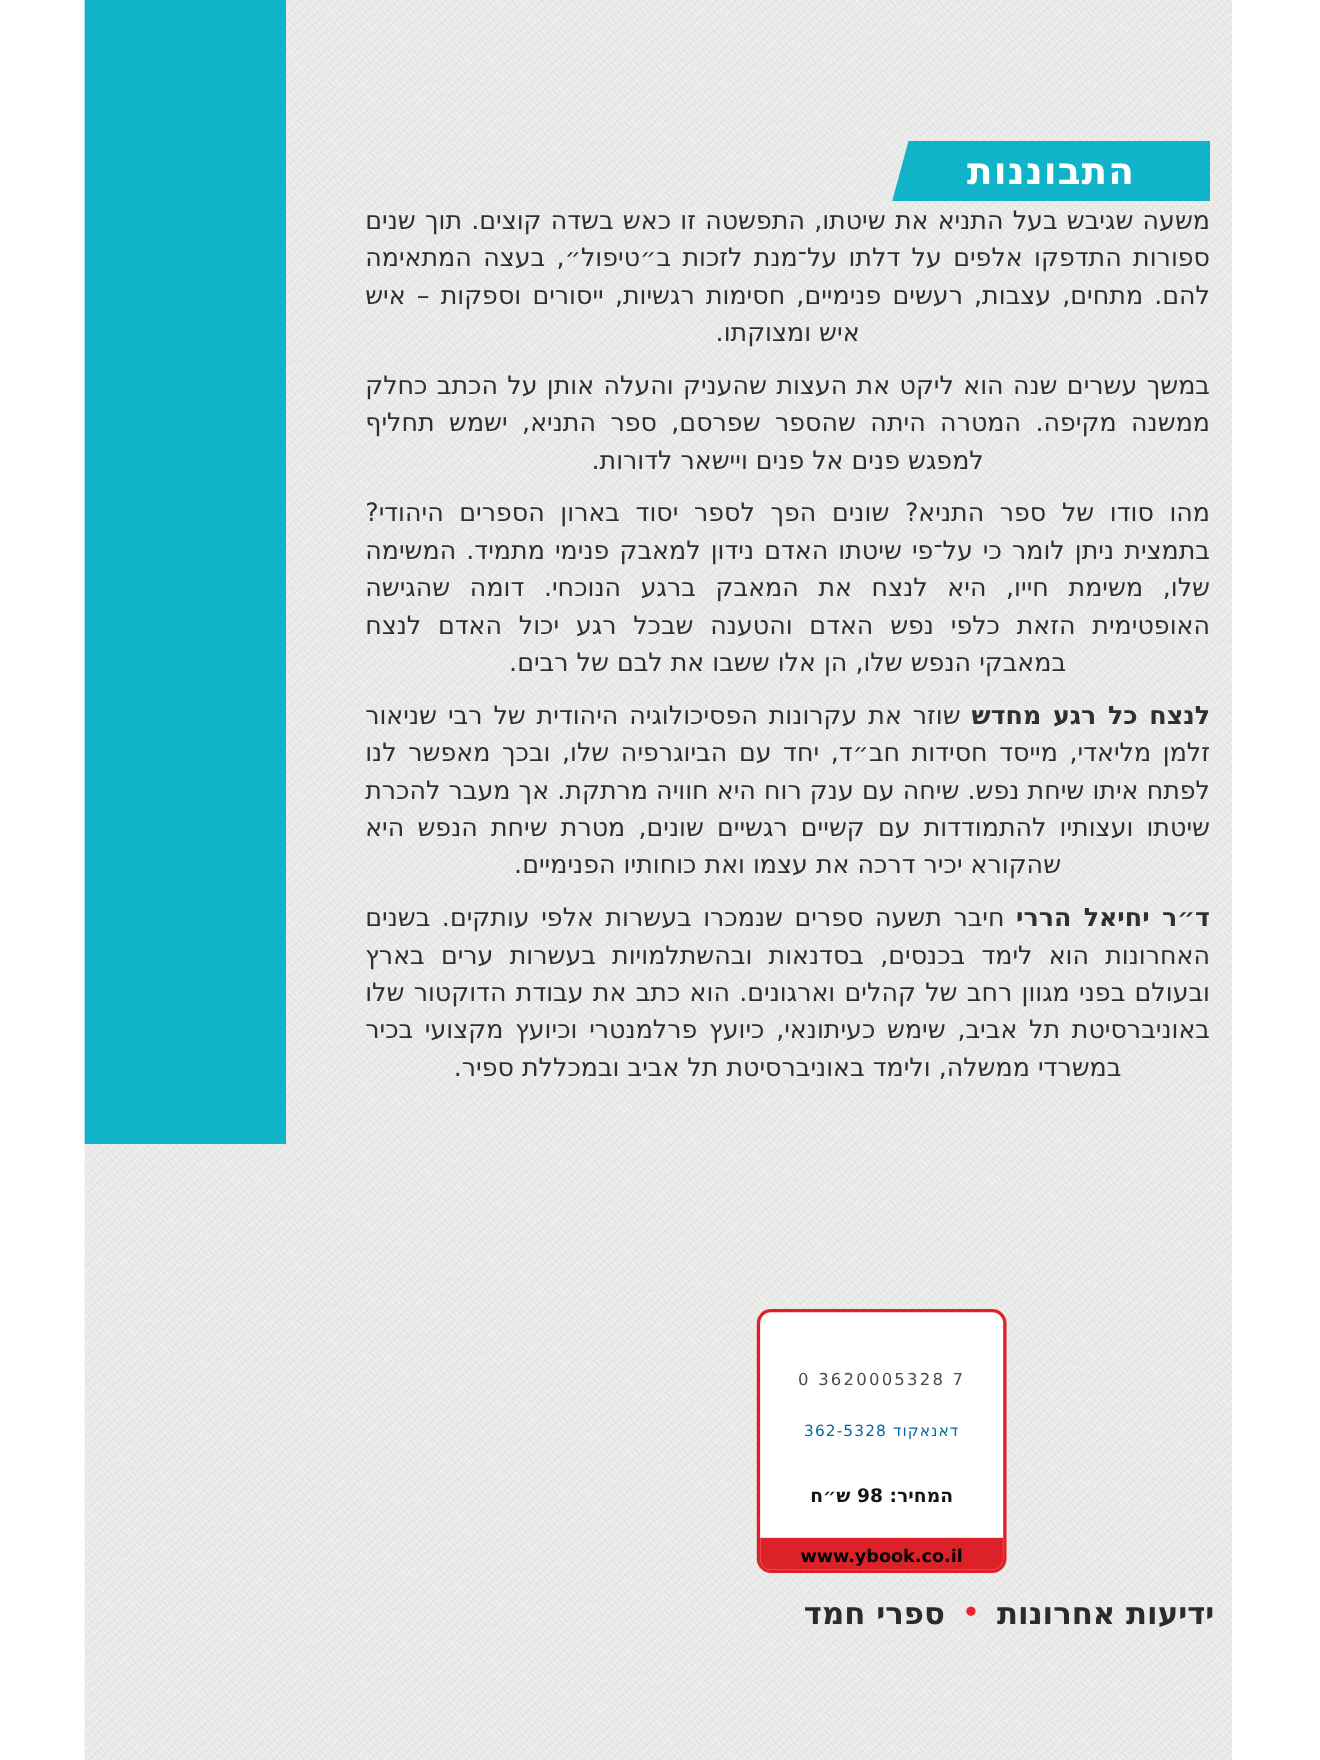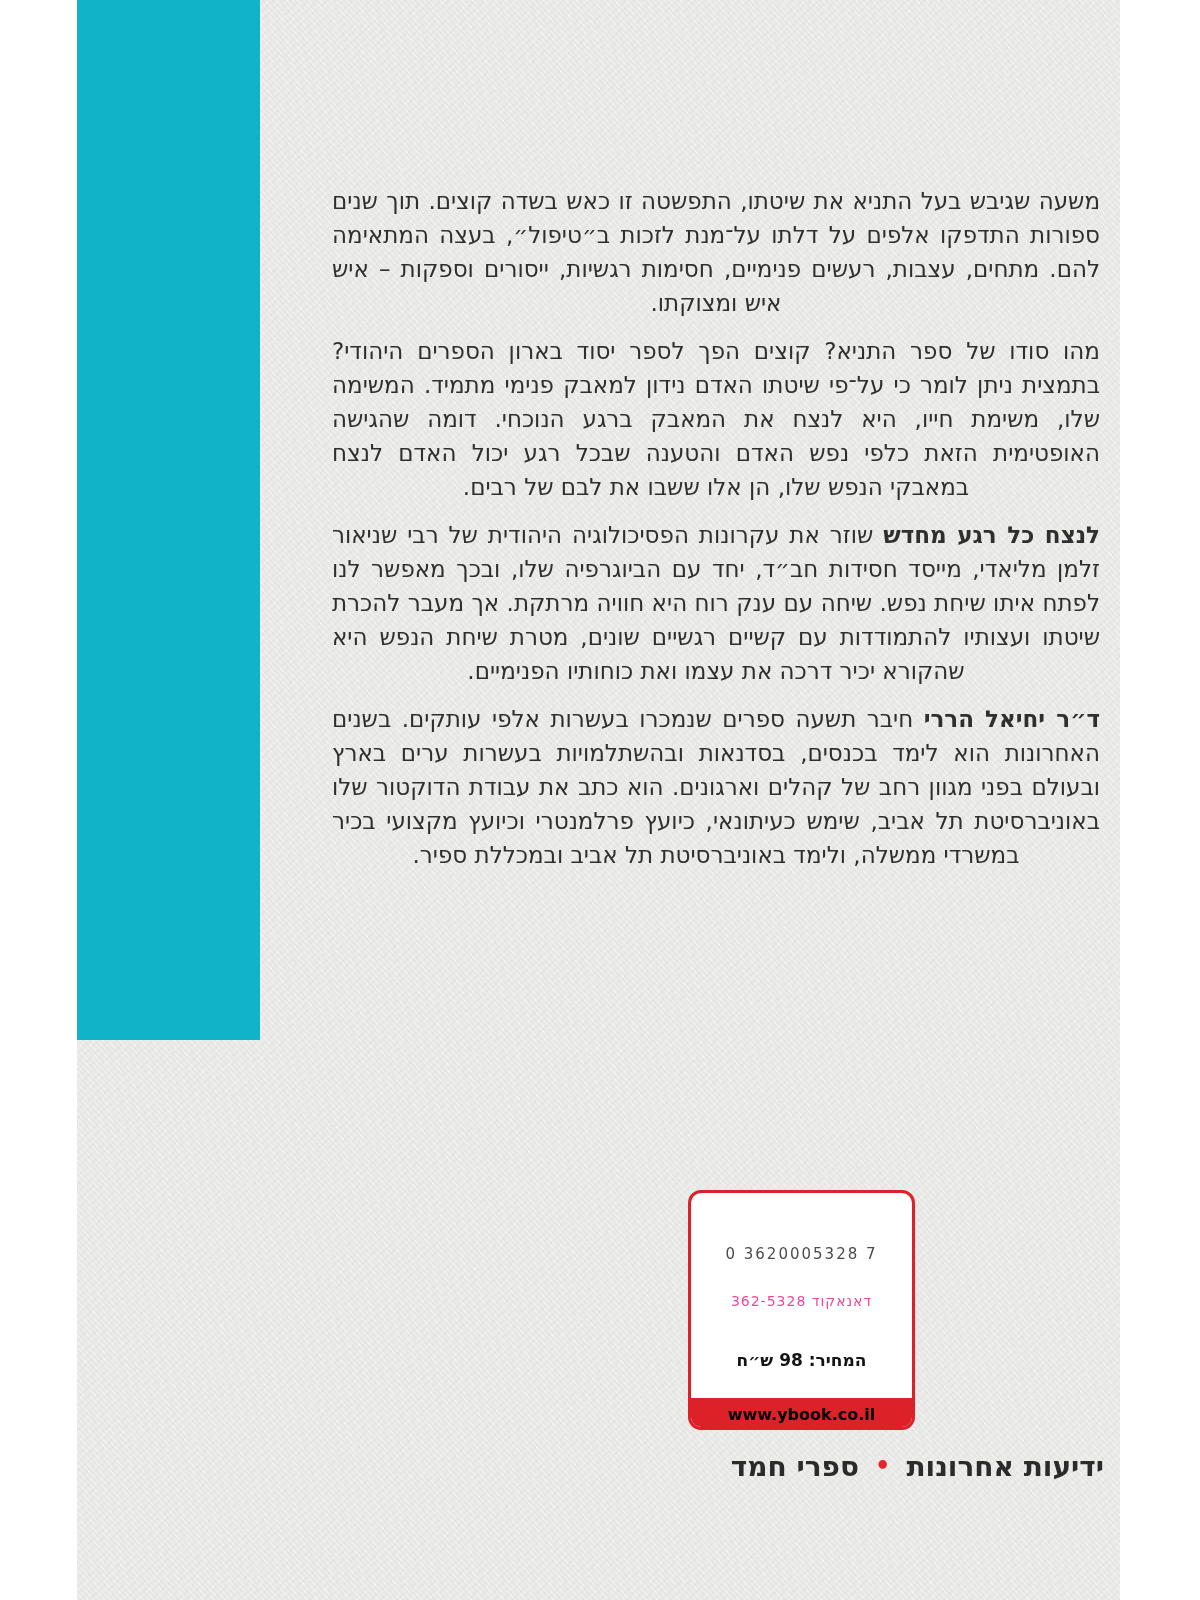--- a/index.html
+++ b/index.html
@@ -92,21 +92,21 @@
   .ean {
     margin-top: 4px;
     font-size: 15px;
     color: #4b4b4b;
     letter-spacing: 2px;
     text-align: center;
   }
   .dana {
     margin-top: 2px;
     font-size: 14px;
-    color: #ec4899;
+    color: #0369a1;
     direction: rtl;
     letter-spacing: 1px;
   }
   .price {
     margin-top: 13px;
     font-size: 17px;
     font-weight: bold;
     color: #141414;
     direction: rtl;
     text-align: left;
@@ -138,24 +138,28 @@
     vertical-align: 2px;
   }
 </style>
 </head>
 <body>
 
 <div class="cover">
 
   <div class="stripe" style="background: rgb(16, 179, 200);"></div>
 
+  <div class="title-box" style="background: rgb(16, 179, 200);">
+    <span>התבוננות</span>
+  </div>
 
   <div class="text-col">
     <p>משעה שגיבש בעל התניא את שיטתו, התפשטה זו כאש בשדה קוצים. תוך שנים ספורות התדפקו אלפים על דלתו על־מנת לזכות ב״טיפול״, בעצה המתאימה להם. מתחים, עצבות, רעשים פנימיים, חסימות רגשיות, ייסורים וספקות – איש איש ומצוקתו.</p>
-    <p>מהו סודו של ספר התניא? קוצים הפך לספר יסוד בארון הספרים היהודי? בתמצית ניתן לומר כי על־פי שיטתו האדם נידון למאבק פנימי מתמיד. המשימה שלו, משימת חייו, היא לנצח את המאבק ברגע הנוכחי. דומה שהגישה האופטימית הזאת כלפי נפש האדם והטענה שבכל רגע יכול האדם לנצח במאבקי הנפש שלו, הן אלו ששבו את לבם של רבים.</p>
+    <p>במשך עשרים שנה הוא ליקט את העצות שהעניק והעלה אותן על הכתב כחלק ממשנה מקיפה. המטרה היתה שהספר שפרסם, ספר התניא, ישמש תחליף למפגש פנים אל פנים ויישאר לדורות.</p>
+    <p>מהו סודו של ספר התניא? שונים הפך לספר יסוד בארון הספרים היהודי? בתמצית ניתן לומר כי על־פי שיטתו האדם נידון למאבק פנימי מתמיד. המשימה שלו, משימת חייו, היא לנצח את המאבק ברגע הנוכחי. דומה שהגישה האופטימית הזאת כלפי נפש האדם והטענה שבכל רגע יכול האדם לנצח במאבקי הנפש שלו, הן אלו ששבו את לבם של רבים.</p>
     <p><b>לנצח כל רגע מחדש</b><span> שוזר את עקרונות הפסיכולוגיה היהודית של רבי שניאור זלמן מליאדי, מייסד חסידות חב״ד, יחד עם הביוגרפיה שלו, ובכך מאפשר לנו לפתח איתו שיחת נפש. שיחה עם ענק רוח היא חוויה מרתקת. אך מעבר להכרת שיטתו ועצותיו להתמודדות עם קשיים רגשיים שונים, מטרת שיחת הנפש היא שהקורא יכיר דרכה את עצמו ואת כוחותיו הפנימיים.</span></p>
     <p class="gap-top no-gap"><b>ד״ר יחיאל הררי</b><span> חיבר תשעה ספרים שנמכרו בעשרות אלפי עותקים. בשנים האחרונות הוא לימד בכנסים, בסדנאות ובהשתלמויות בעשרות ערים בארץ ובעולם בפני מגוון רחב של קהלים וארגונים. הוא כתב את עבודת הדוקטור שלו באוניברסיטת תל אביב, שימש כעיתונאי, כיועץ פרלמנטרי וכיועץ מקצועי בכיר במשרדי ממשלה, ולימד באוניברסיטת תל אביב ובמכללת ספיר.</span></p>
   </div>
 
   <div class="barcode-box">
     <div class="bars"></div>
     <div class="ean">0 3620005328 7</div>
     <div class="dana">
       <span>דאנאקוד</span>
       <span>362-5328</span>

